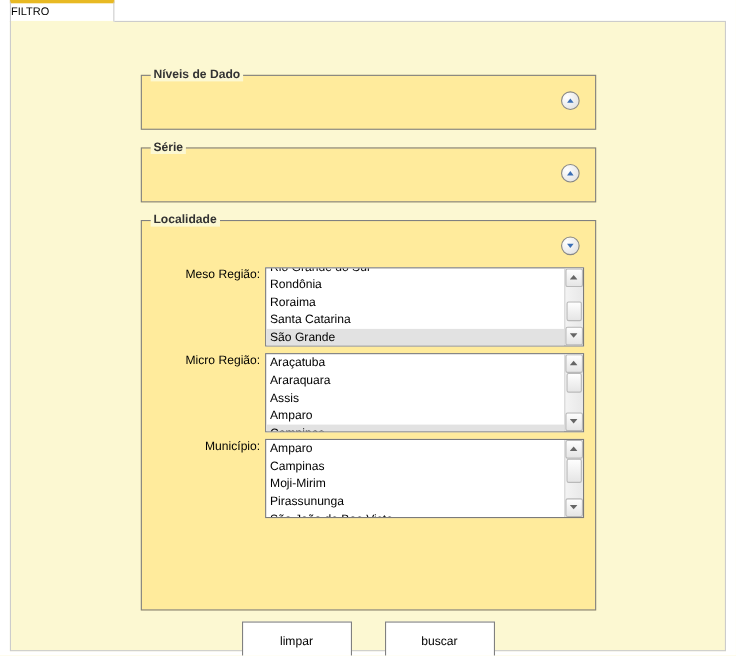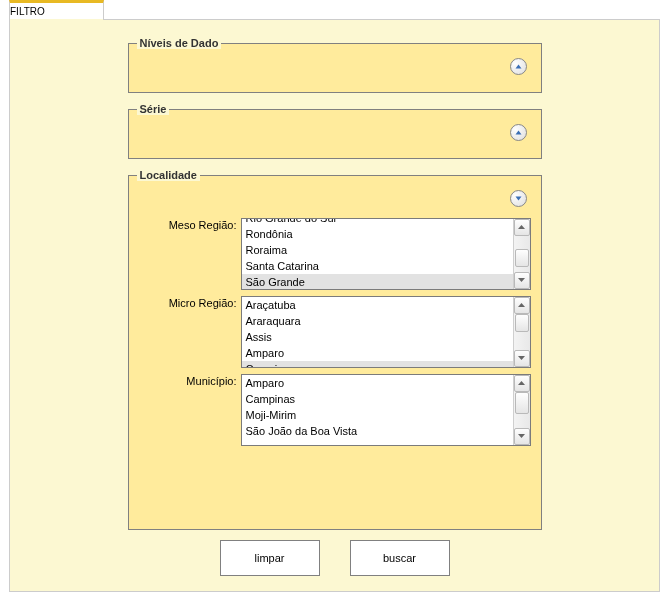--- a/index.html
+++ b/index.html
@@ -58,21 +58,21 @@
   .fieldset .legend {
     position: absolute;
     top: -7px;
     left: 8px;
     background: #FCF8D2;
     padding: 0 3px;
     font-size: 11px;
     font-weight: bold;
     color: #333;
   }
-  #fs-niveis { margin-top: 23px; height: 50px; }
+  #fs-niveis { margin-top: 48px; height: 50px; }
   #fs-serie  { margin-top: 16px; height: 50px; }
   #fs-local  { margin-top: 16px; height: 355px; }
   .toggle-btn {
     position: absolute;
     top: 14px;
     right: 14px;
     width: 17px;
     height: 17px;
     border-radius: 50%;
     background: radial-gradient(circle at 30% 30%, #fff, #ddd);
@@ -265,20 +265,21 @@
           </div>
         </div>
 
         <div class="row">
           <div class="lbl">Município:</div>
           <div class="listbox">
             <div class="items">
               <div class="item">Amparo</div>
               <div class="item">Campinas</div>
               <div class="item">Moji-Mirim</div>
+              <div class="item">Pirassununga</div>
               <div class="item">São João da Boa Vista</div>
             </div>
             <div class="scrollbar">
               <div class="sb-btn top">
                   <svg width="7" height="7">
                     <polygon points="0,5 7,5 3.5,1" fill="#666"></polygon>
                   </svg>
                 </div>
               <div class="sb-thumb" style="top:17px; height:22px"></div>
               <div class="sb-btn bot">

